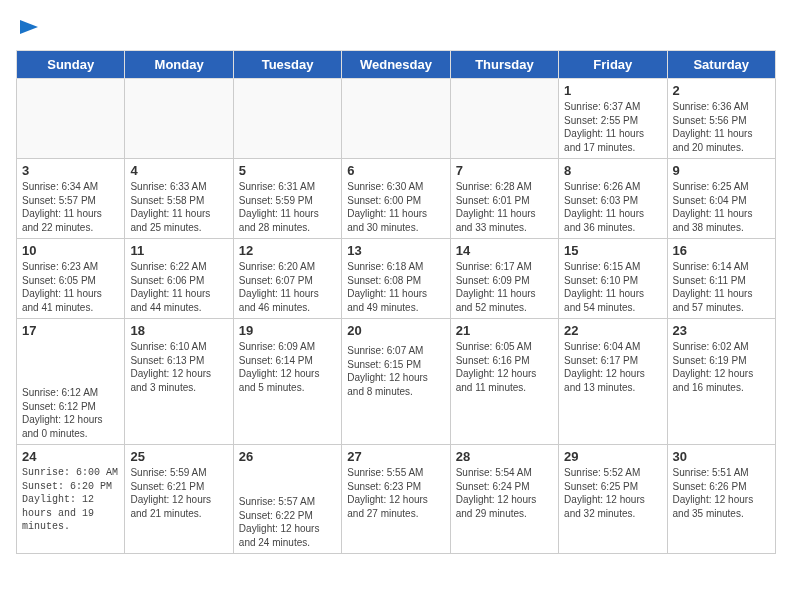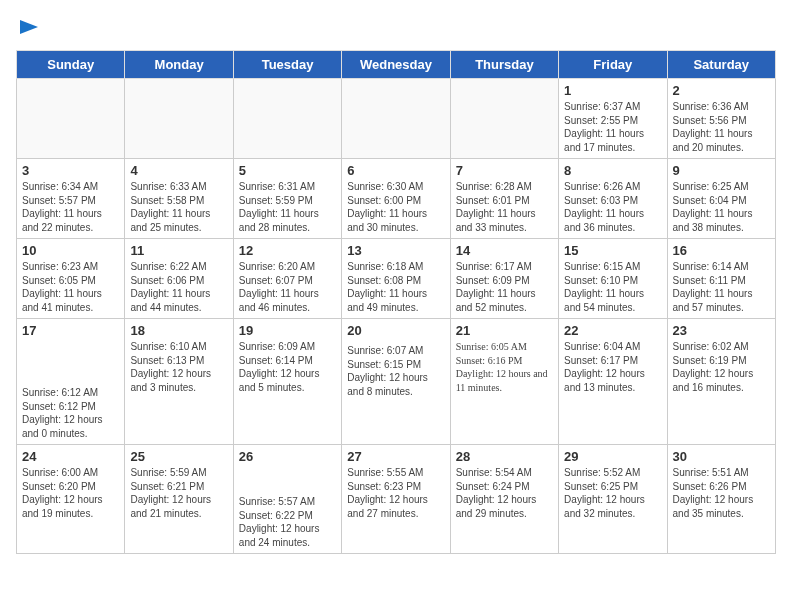--- a/index.html
+++ b/index.html
@@ -243,41 +243,41 @@
 Daylight: 12 hours and 5 minutes.</div>
         </td>
         <td>
           <span class="day-num">20</span>
           <div class="day-info" style="white-space: pre-line; margin-top: 6px;">Sunrise: 6:07 AM
 Sunset: 6:15 PM
 Daylight: 12 hours and 8 minutes.</div>
         </td>
         <td>
           <span class="day-num">21</span>
-          <div class="day-info" style="white-space: pre-line; font-family: Liberation Serif, serif;">Sunrise: 6:05 AM
+          <div class="day-info" style="white-space: pre-line;">Sunrise: 6:05 AM
 Sunset: 6:16 PM
 Daylight: 12 hours and 11 minutes.</div>
         </td>
         <td>
           <span class="day-num">22</span>
           <div class="day-info" style="white-space: pre-line;">Sunrise: 6:04 AM
 Sunset: 6:17 PM
 Daylight: 12 hours and 13 minutes.</div>
         </td>
         <td>
           <span class="day-num">23</span>
           <div class="day-info" style="white-space: pre-line;">Sunrise: 6:02 AM
 Sunset: 6:19 PM
 Daylight: 12 hours and 16 minutes.</div>
         </td>
       </tr>
       <tr>
         <td>
           <span class="day-num">24</span>
-          <div class="day-info" style="white-space: pre-line;">Sunrise: 6:00 AM
+          <div class="day-info" style="white-space: pre-line; font-family: Liberation Mono, monospace;">Sunrise: 6:00 AM
 Sunset: 6:20 PM
 Daylight: 12 hours and 19 minutes.</div>
         </td>
         <td>
           <span class="day-num">25</span>
           <div class="day-info" style="white-space: pre-line;">Sunrise: 5:59 AM
 Sunset: 6:21 PM
 Daylight: 12 hours and 21 minutes.</div>
         </td>
         <td>

